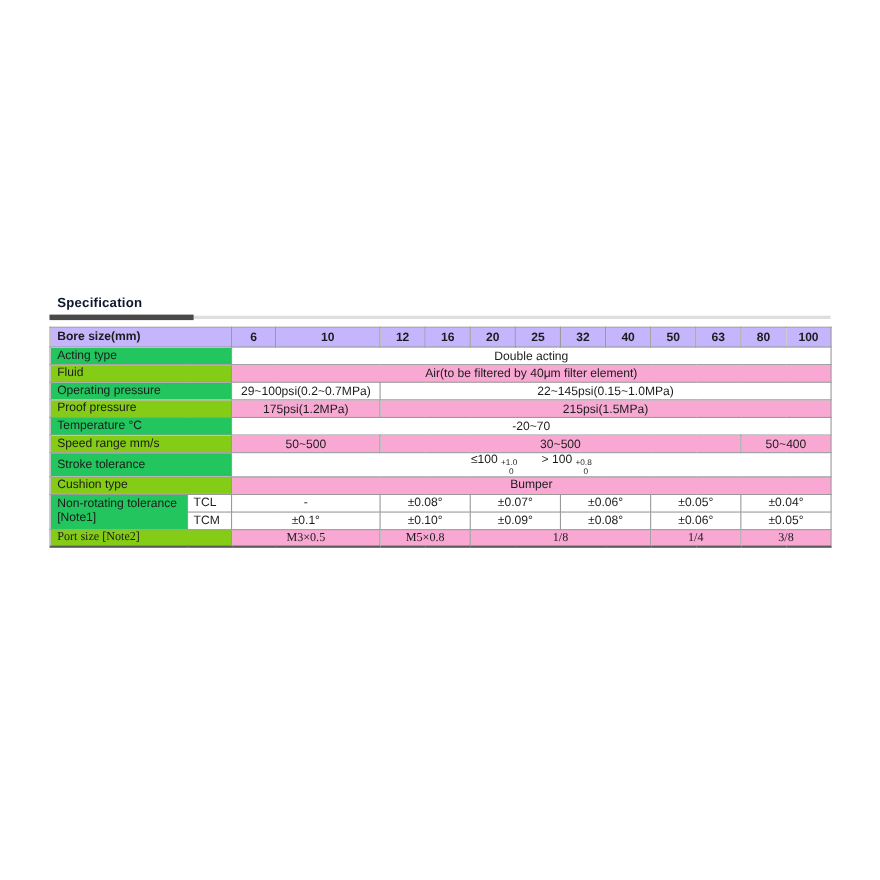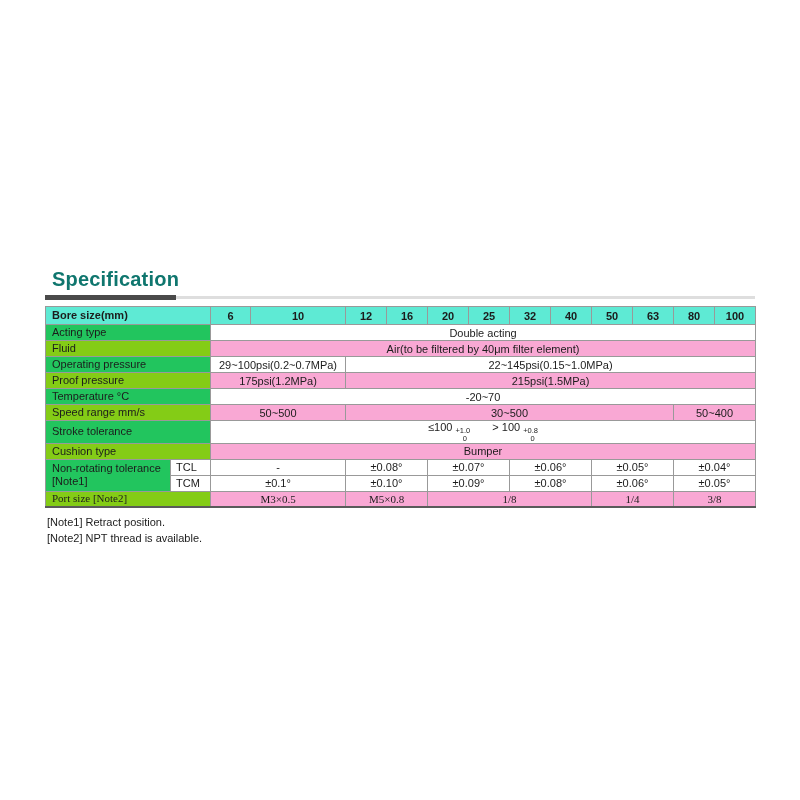--- a/index.html
+++ b/index.html
@@ -9,23 +9,23 @@
     background: #ffffff;
     font-family: "Liberation Sans", sans-serif;
     color: #1c1c1c;
   }
   .sheet {
     position: absolute;
     left: 45px; top: 268px;
     width: 710px;
   }
   .title {
-    font-size: 20px;
+    font-size: 12px;
     font-weight: bold;
-    color: #0f766e;
+    color: #0f172a;
     margin: 0 0 4px 7px;
     letter-spacing: 0.2px;
   }
   .rule { position: relative; height: 5px; margin-bottom: 6px; }
   .rule-light { position: absolute; left: 0; right: 0; top: 1px; height: 3px; background: #dedede; }
   .rule-dark  { position: absolute; left: 0; top: 0; width: 131px; height: 5px; background: #4a4a4a; }
 
   table.spec {
     border-collapse: collapse;
     table-layout: fixed;
@@ -36,21 +36,21 @@
   .spec td {
     border: 1px solid #999999;
     height: 16px;
     text-align: center;
     vertical-align: middle;
     padding: 0 2px;
     white-space: nowrap;
     overflow: hidden;
   }
   .spec tr.head td {
-    background: #5eead4;
+    background: #c4b5fd;
     font-weight: bold;
     height: 18px;
   }
   .spec td.label {
     text-align: left;
     padding-left: 6px;
     background: #22c55e;
     white-space: normal;
     line-height: 1.2;
   }
@@ -197,18 +197,14 @@
       <td colspan="2" class="label">Port size [Note2]</td>
       <td colspan="2">M3×0.5</td>
       <td colspan="2">M5×0.8</td>
       <td colspan="4">1/8</td>
       <td colspan="2">1/4</td>
       <td colspan="2">3/8</td>
     </tr>
   </tbody>
     </table>
 
-  <div class="notes">
-    <div>[Note1] Retract position.</div>
-    <div>[Note2] NPT thread is available.</div>
-  </div>
 
 </div>
 
 </body></html>

